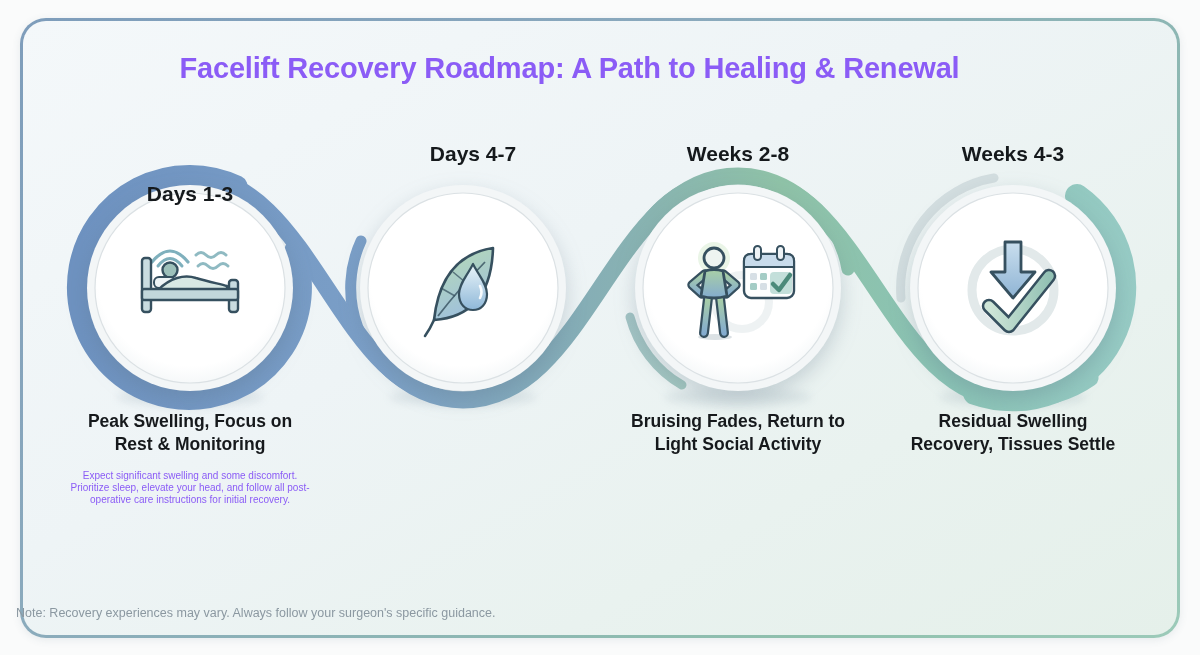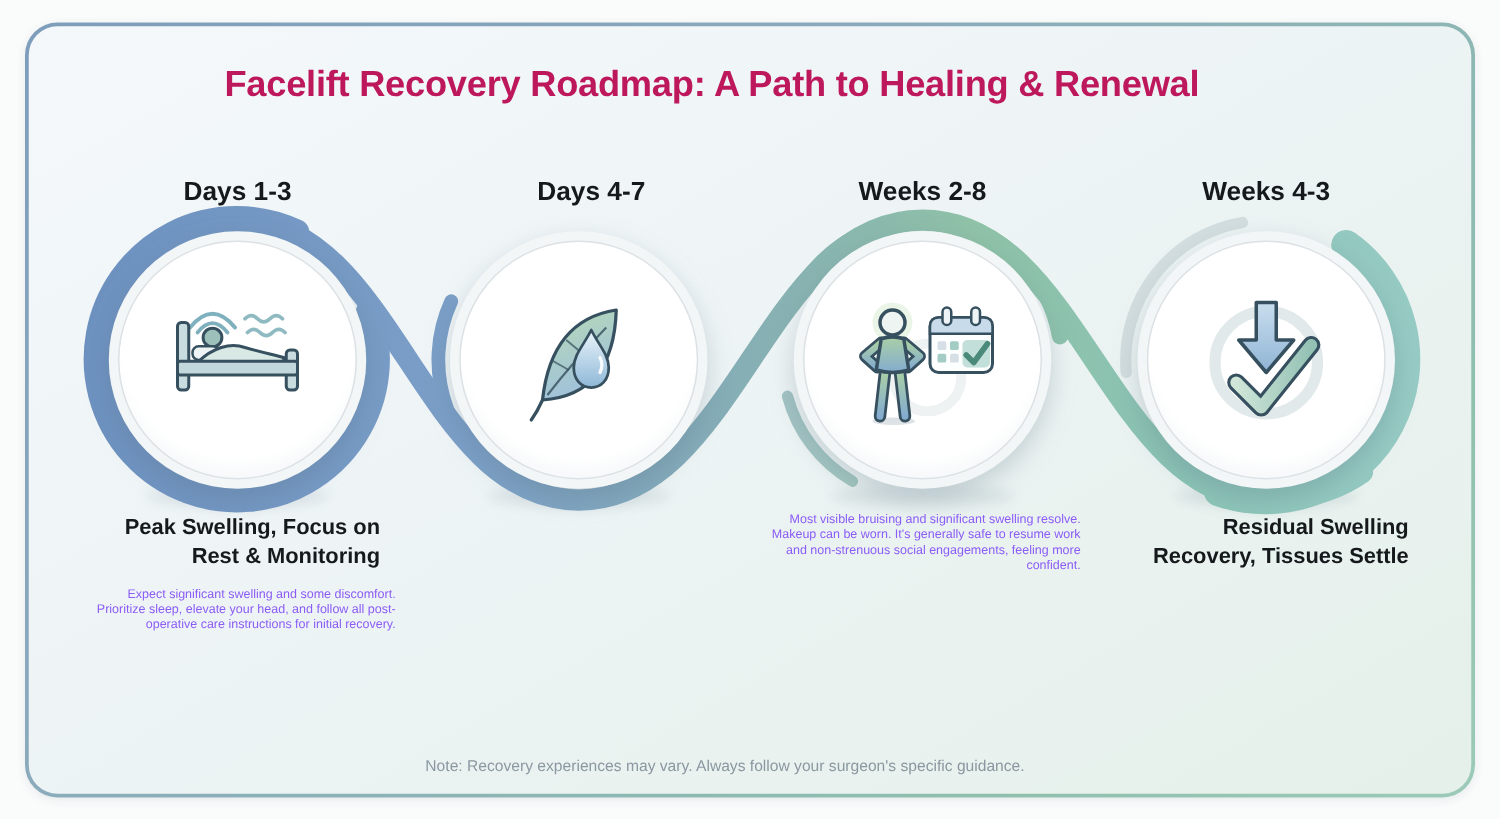--- a/index.html
+++ b/index.html
@@ -13,49 +13,49 @@
     border-radius:26px;
     background:linear-gradient(140deg,#7e9dbb 0%,#8aa9bd 35%,#8fc0ad 80%,#9ccab9 100%);
     box-shadow:0 2px 8px rgba(60,90,110,0.10);
   }
   .card-inner{
     position:absolute;inset:3px;border-radius:23px;
     background:linear-gradient(150deg,#f4f8fa 0%,#eef4f6 42%,#e9f2ef 72%,#e5f0ea 100%);
   }
   .page-title{
     position:absolute;left:0;top:52px;width:1139px;
-    text-align:center;font-size:29px;font-weight:700;color:#be185d;
+    text-align:center;font-size:29px;font-weight:700;color:#8b5cf6;
     letter-spacing:-0.2px;
   }
   .period{
     position:absolute;top:142px;width:220px;text-align:center;
     font-size:21px;font-weight:600;color:#15191c;
   }
-  .period.p1{left:80px;}
+  .period.p1{left:80px;margin-top:40px;}
   .period.p2{left:363px;}
   .period.p3{left:628px;}
   .period.p4{left:903px;}
   #art{position:absolute;left:0;top:0;pointer-events:none;}
   .col{
-    position:absolute;top:410px;width:256px;text-align:right;
+    position:absolute;top:410px;width:256px;text-align:center;
   }
   .col.c1{left:62px;}
   .col.c2{left:335px;}
   .col.c3{left:610px;}
   .col.c4{left:885px;}
   .col .stage-title{
     width:228px;margin:0 auto 13px auto;
     font-size:17.5px;font-weight:700;color:#16191c;line-height:1.33;
   }
   .col .stage-desc{
     width:253px;margin:0 auto;
     font-size:10px;font-weight:400;color:#8b5cf6;line-height:1.24;
   }
   .footnote{
-    position:absolute;left:0;top:606px;width:1160px;text-align:center;
+    position:absolute;left:16px;top:606px;width:1160px;text-align:left;
     font-size:12.5px;color:#8b98a1;
   }
 </style>
 </head>
 <body>
 
 <div class="card-border">
   <div class="card-inner"></div>
 </div>
 
@@ -188,19 +188,19 @@
 <div class="period p3">Weeks 2-8</div>
 <div class="period p4">Weeks 4-3</div>
 
 <div class="col c1">
   <div class="stage-title">Peak Swelling, Focus on Rest &amp; Monitoring</div>
   <div class="stage-desc">Expect significant swelling and some discomfort. Prioritize sleep, elevate your head, and follow all post-operative care instructions for initial recovery.</div>
 </div>
 <div class="col c2">
 </div>
 <div class="col c3">
-  <div class="stage-desc">Most visible bruising and significant swelling resolve. Makeup can be worn. It's generally safe to resume work and non-strenuous social engagements, feeling more confident.</div>
+  <div class="stage-title">Bruising Fades, Return to Light Social Activity</div>
 </div>
 <div class="col c4">
   <div class="stage-title">Residual Swelling Recovery, Tissues Settle</div>
 </div>
 
 <div class="footnote">Note: Recovery experiences may vary. Always follow your surgeon's specific guidance.</div>
 
 </body></html>

